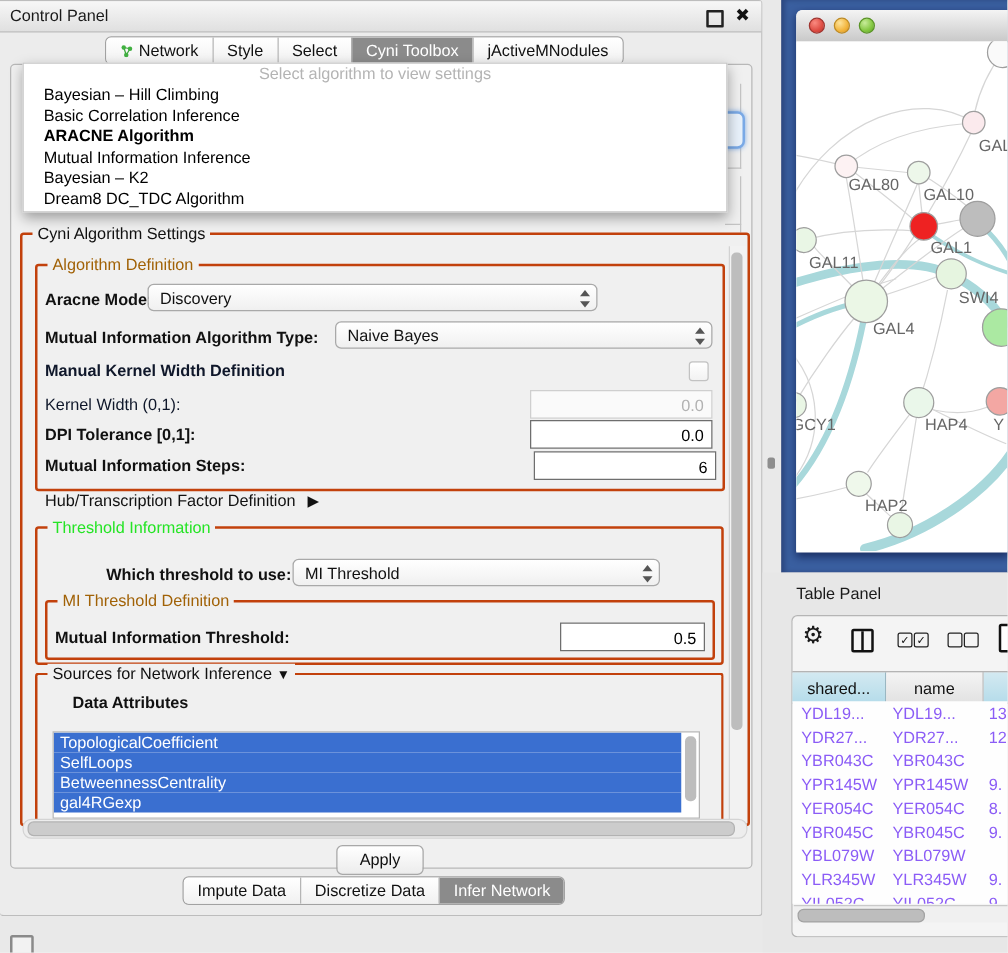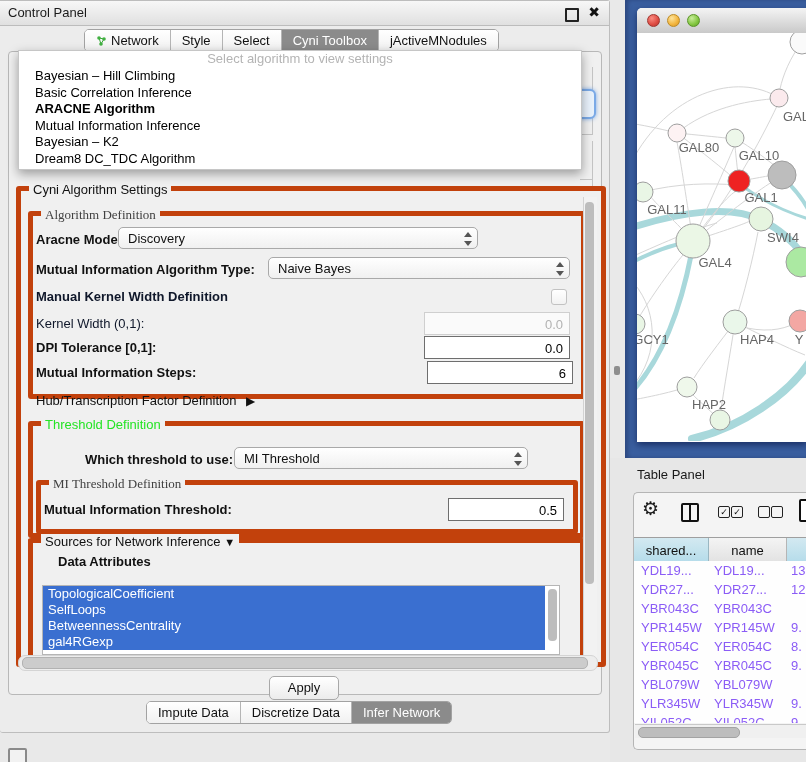--- a/index.html
+++ b/index.html
@@ -29,23 +29,23 @@
   
   #cp-panel{left:8px;top:50px;width:592px;height:642px;background:#f0f0f0;
             border:1px solid #b8b8b8;border-radius:4px;}
 
   
   .frag-line{background:#c4c4c4;}
   #frag-combo{left:574px;top:88px;width:18px;height:26px;border:2px solid #7aa9e6;border-radius:6px;
               background:#e8f1fb;box-shadow:0 0 4px #7aa9e6;}
 
   
-  .groupbox{position:absolute;border:5px solid #c2410c;border-radius:3px;}
+  .groupbox{position:absolute;border:2px solid #c2410c;border-radius:3px;}
   .legend{position:absolute;top:-9px;left:8px;background:#f0f0f0;padding:0 4px;font-size:13px;white-space:nowrap;}
-  .legend.blue{color:#404040;font-family:Liberation Serif, serif;}
+  .legend.blue{color:#a16207;}
   .legend.green{color:#25e425;}
 
   .lbl{position:absolute;font-size:13px;white-space:nowrap;}
   .b{font-weight:bold;}
   .dis{color:#0f172a;}
 
   
   .combo{position:absolute;height:22px;background:linear-gradient(#ffffff,#f0f0f0);
          border:1px solid #a9a9a9;border-radius:5px;display:flex;align-items:center;
          padding-left:9px;font-size:13px;box-sizing:border-box;}
@@ -210,21 +210,21 @@
 
     <span class="lbl b" style="left:36px;top:364px;">Mutual Information Steps:</span>
     <input class="tfield" style="left: 427px; top: 360px; width: 138px;" value="6">
 
     <span class="lbl" style="left:36px;top:392px;">
       <span>Hub/Transcription Factor Definition</span>
       <span style="font-size:12px;margin-left:6px;">▶</span>
     </span>
 
     <div class="groupbox" style="left:28px;top:420px;width:547px;height:107px;">
-      <span class="legend green">Threshold Definition</span>
+      <span class="legend green">Threshold Information</span>
     </div>
     <span class="lbl b" style="left:85px;top:451px;">Which threshold to use:</span>
     <div class="combo" style="left:234px;top:446px;width:294px;">
       <span>MI Threshold</span>
       <span class="arrows"></span>
     </div>
     <div class="groupbox" style="left:36px;top:479px;width:532px;height:44px;">
       <span class="legend blue">MI Threshold Definition</span>
     </div>
     <span class="lbl b" style="left:44px;top:501px;">Mutual Information Threshold:</span>

